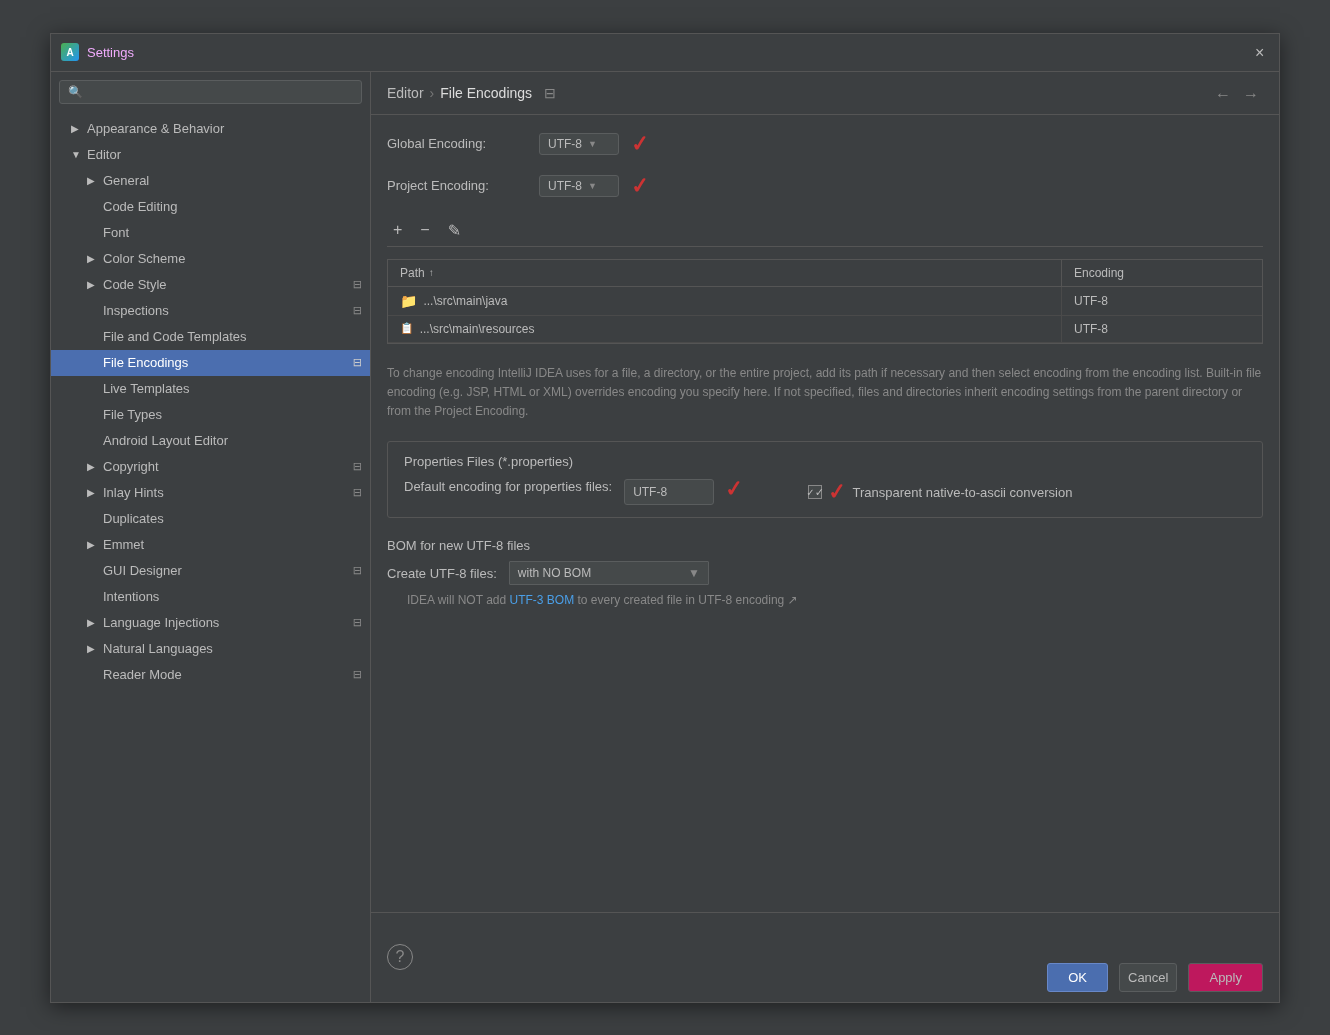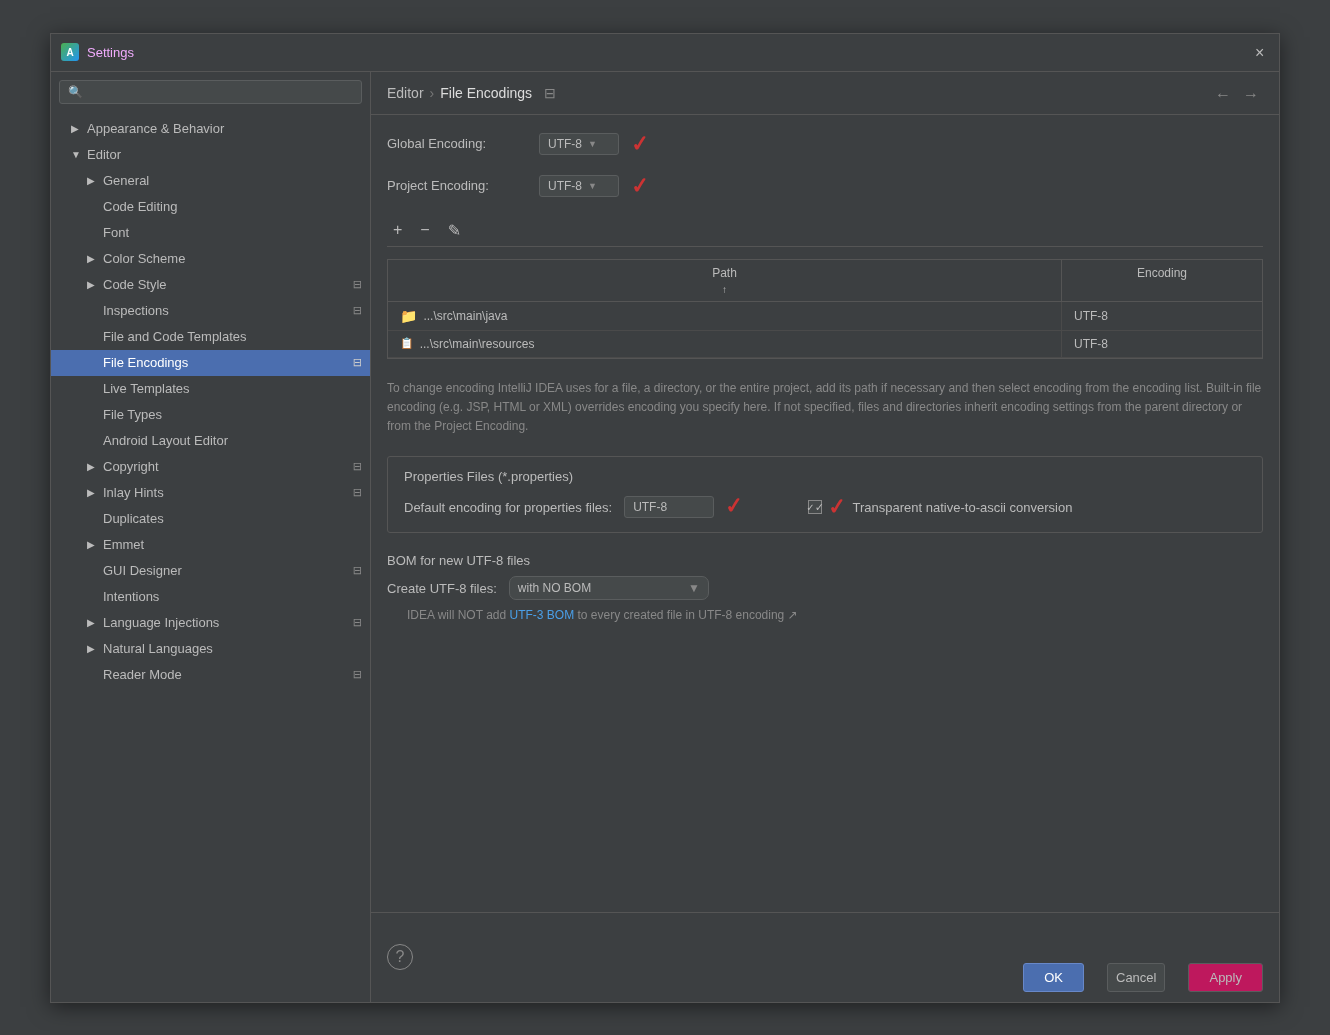--- a/index.html
+++ b/index.html
@@ -234,21 +234,20 @@
       border-bottom: 1px solid #555;
     }
     .table-header-cell {
       padding: 6px 12px;
       color: #bbb;
       font-size: 12px;
       font-weight: 500;
       display: flex;
       align-items: center;
       gap: 4px;
-      flex-direction: column;
     }
     .col-path { flex: 1; border-right: 1px solid #555; }
     .col-encoding { width: 200px; }
     .table-row {
       display: flex;
       border-bottom: 1px solid #4a4a4a;
     }
     .table-cell {
       padding: 6px 12px;
       color: #bbb;
@@ -274,21 +273,20 @@
       padding: 12px 16px;
       border-radius: 3px;
     }
     .properties-title {
       color: #bbb;
       font-size: 13px;
       margin-bottom: 10px;
     }
     .properties-row {
       display: flex;
-      align-items: center;
       gap: 12px;
     }
     .properties-label {
       color: #bbb;
       font-size: 13px;
     }
     .checkbox-area {
       display: flex;
       align-items: center;
       gap: 6px;
@@ -323,21 +321,21 @@
       gap: 12px;
       margin-bottom: 8px;
     }
     .bom-label {
       color: #bbb;
       font-size: 13px;
     }
     .select-dropdown {
       background: #45494a;
       border: 1px solid #5a5d5e;
-      border-radius: 7px;
+      border-radius: 1px;
       color: #bbb;
       padding: 4px 8px;
       font-size: 12px;
       display: flex;
       align-items: center;
       gap: 6px;
       cursor: pointer;
       min-width: 200px;
     }
     .idea-note {
@@ -365,21 +363,21 @@
       width: 26px;
       height: 26px;
       border-radius: 50%;
       border: 1px solid #888;
       display: flex;
       align-items: center;
       justify-content: center;
     }
     .btn-group {
       display: flex;
-      gap: 23px;
+      gap: 11px;
       margin-top: 40px;
     }
     .btn-ok {
       background: #4b6eaf;
       border: 1px solid #6888c8;
       color: #fff;
       padding: 6px 20px;
       border-radius: 3px;
       cursor: pointer;
       font-size: 13px;

